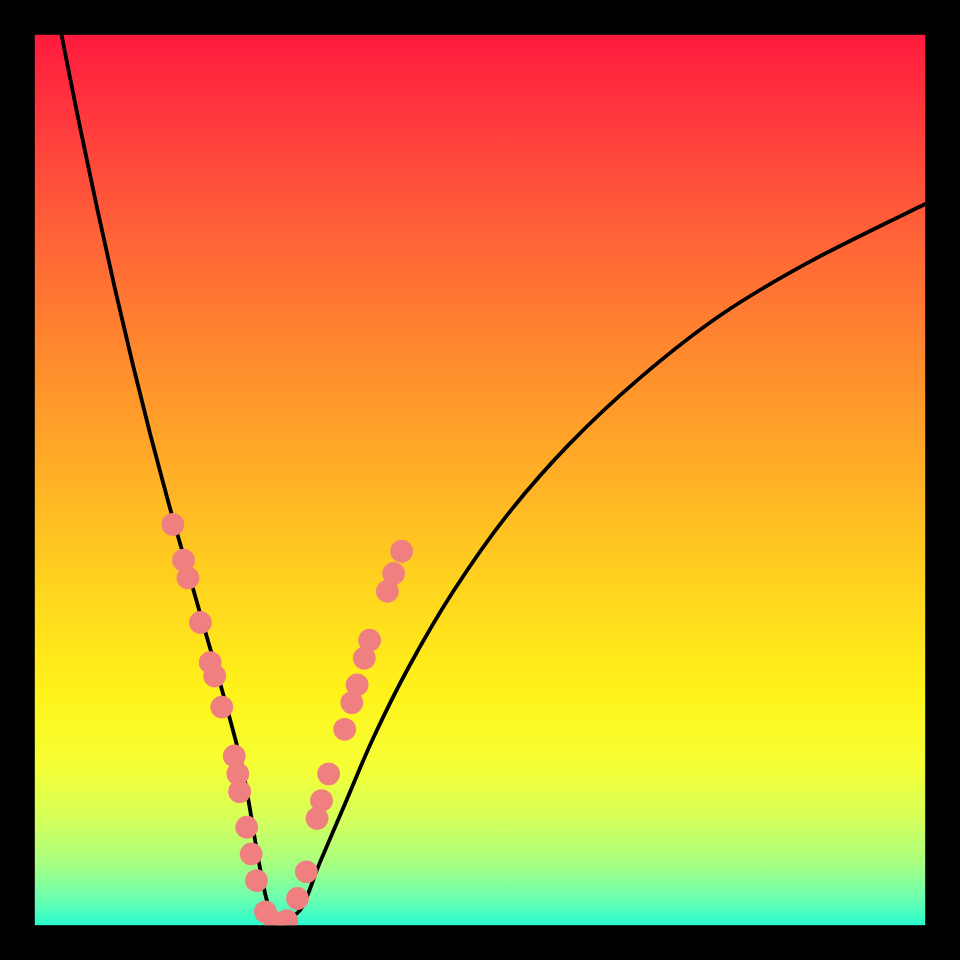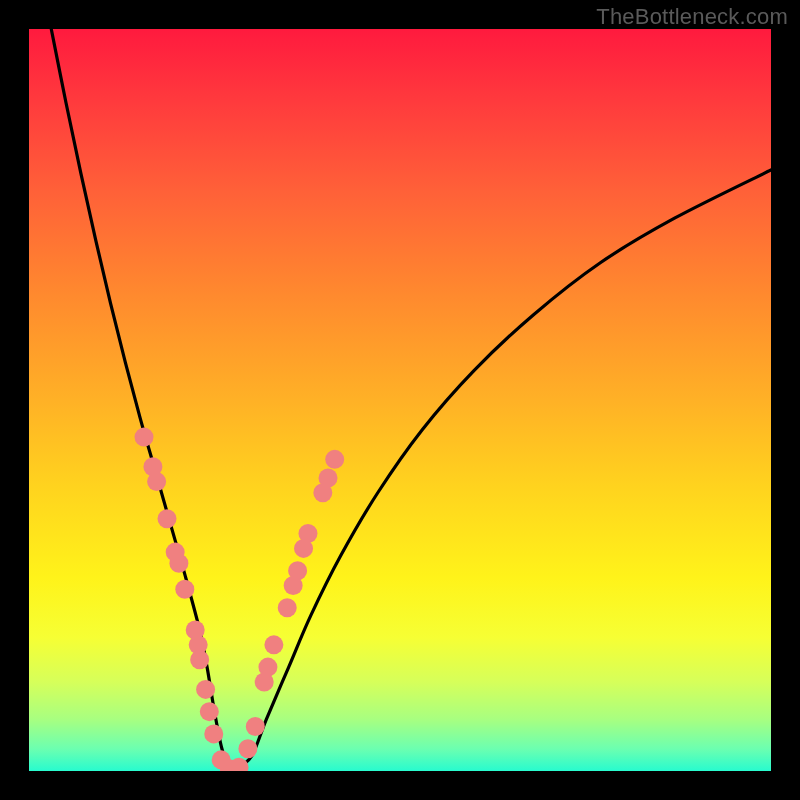--- a/index.html
+++ b/index.html
@@ -91,14 +91,13 @@
           <circle cx="264.15200000000004" cy="556.5" r="9.5" fill="#f08080" stroke="#d96a6a" stroke-width="0"></circle>
           <circle cx="268.60400000000004" cy="541.66" r="9.5" fill="#f08080" stroke="#d96a6a" stroke-width="0"></circle>
           <circle cx="274.54" cy="519.4" r="9.5" fill="#f08080" stroke="#d96a6a" stroke-width="0"></circle>
           <circle cx="278.992" cy="504.56" r="9.5" fill="#f08080" stroke="#d96a6a" stroke-width="0"></circle>
           <circle cx="293.832" cy="463.75" r="9.5" fill="#f08080" stroke="#d96a6a" stroke-width="0"></circle>
           <circle cx="299.02599999999995" cy="448.90999999999997" r="9.5" fill="#f08080" stroke="#d96a6a" stroke-width="0"></circle>
           <circle cx="305.704" cy="430.36" r="9.5" fill="#f08080" stroke="#d96a6a" stroke-width="0"></circle>
         </g>
     </svg>
   </div>
-  <div class="watermark">TheBottleneck.com</div>
 </div>
 
 </body></html>

